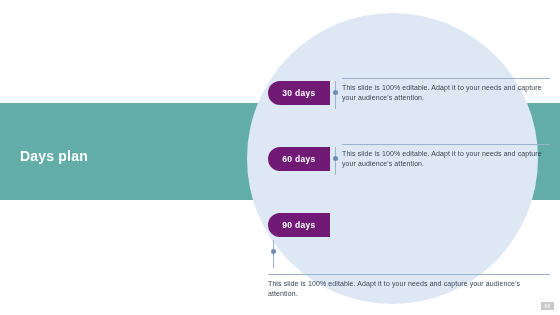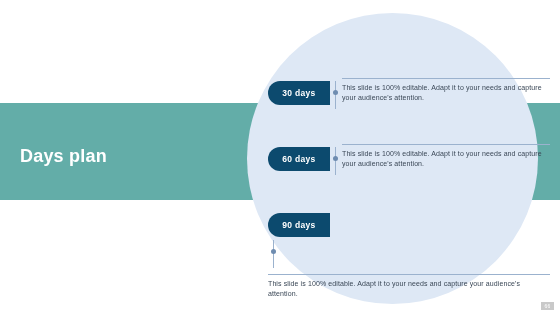--- a/index.html
+++ b/index.html
@@ -55,21 +55,21 @@
   }
   .title-small {
     color: #ffffff;
     font-size: 15px;
     font-weight: bold;
     letter-spacing: 0.2px;
     white-space: nowrap;
   }
   .title-big {
     color: #ffffff;
-    font-size: 18px;
+    font-size: 14px;
     font-weight: bold;
     letter-spacing: 0.2px;
     white-space: nowrap;
     margin-left: 6px;
   }
 
   
   .row {
     position: absolute;
     left: 268px;
@@ -80,21 +80,21 @@
   }
   .row-1 { top: 78px; }
   .row-2 { top: 144px; justify-content: flex-end; }
   .row-3 { top: 210px; flex-direction: column; }
 
   .pill {
     position: relative;
     flex: 0 0 auto;
     width: 62px;
     height: 24px;
-    background: #0c4a6e;
+    background: #701a75;
     border-radius: 12px 0 0 12px;
     display: flex;
     align-items: center;
     justify-content: center;
     margin-top: 3px;
   }
   .pill-label {
     color: #ffffff;
     font-size: 8.5px;
     font-weight: bold;

